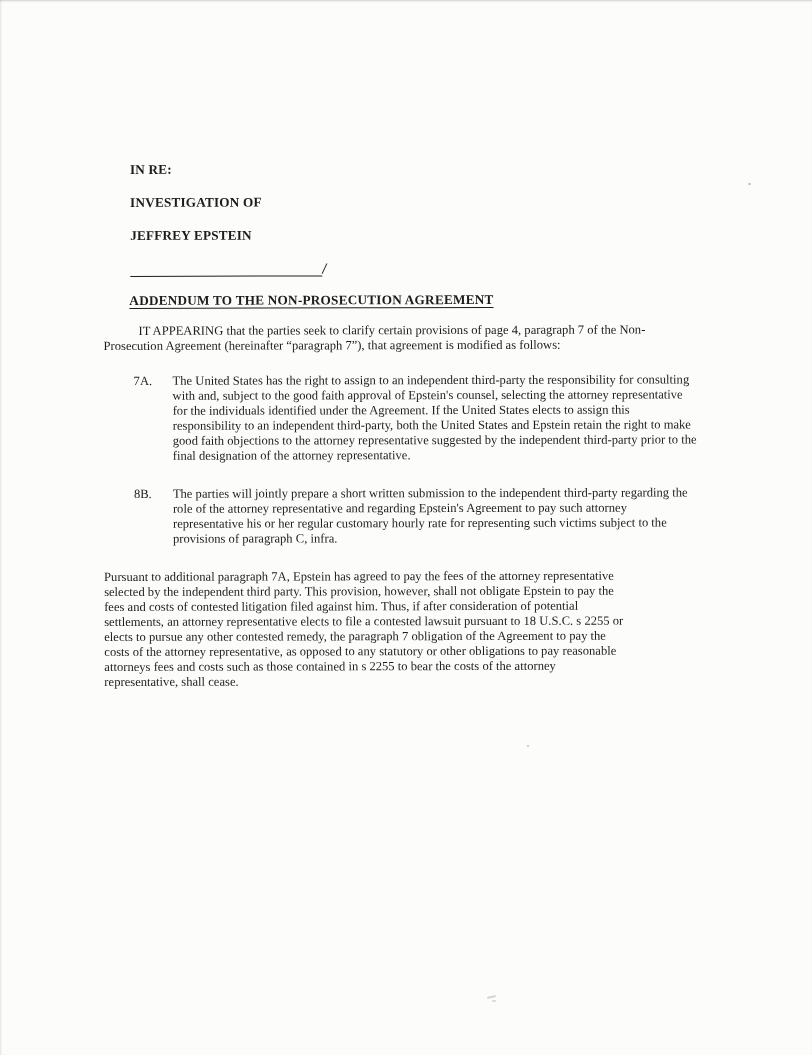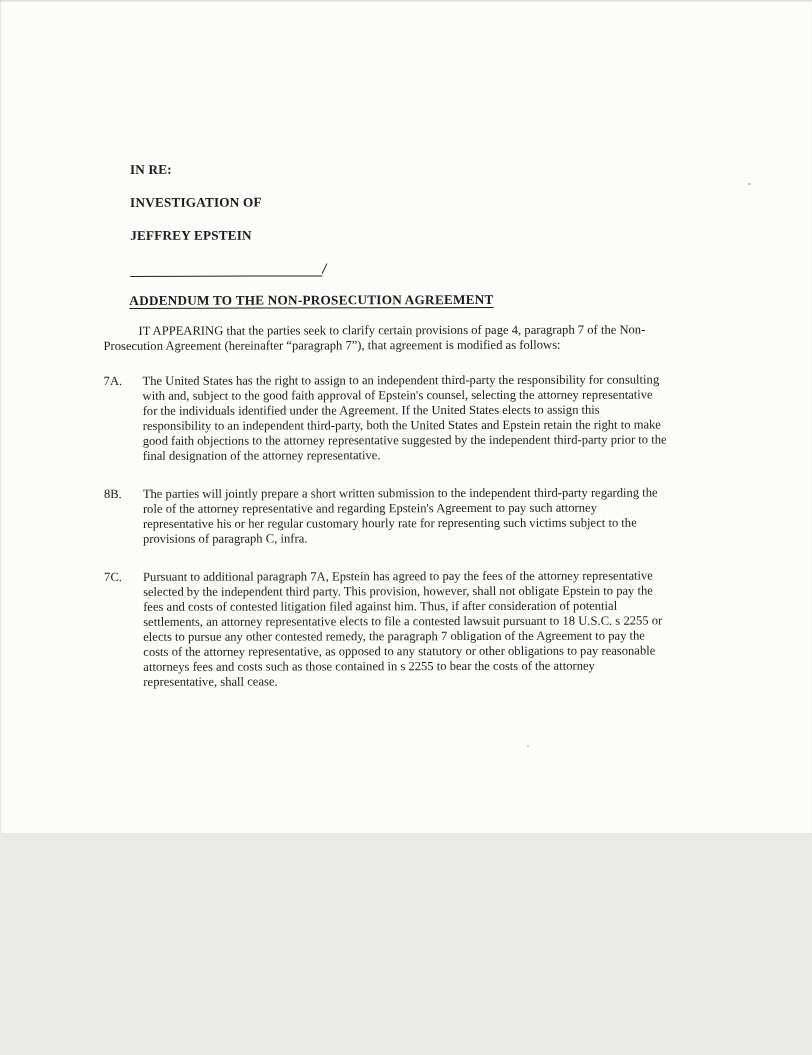--- a/index.html
+++ b/index.html
@@ -3,21 +3,21 @@
 <meta charset="utf-8">
 <style>
   html, body {
     margin: 0;
     padding: 0;
     background: #e9e9e7;
   }
   .page {
     position: relative;
     width: 812px;
-    height: 833px;
+    height: 1055px;
     margin: 0 auto;
     background: #fcfcfa;
     color: #1c1c1c;
     font-family: "Liberation Serif", "DejaVu Serif", serif;
     font-size: 12.6px;
     line-height: 15px;
     overflow: hidden;
     box-shadow: inset 0 2px 3px -2px rgba(0,0,0,0.35), inset 2px 0 3px -2px rgba(0,0,0,0.18);
   }
   .content {
@@ -75,20 +75,21 @@
   }
   .paragraphs {
     margin-top: 20px;
   }
   .para {
     display: flex;
     margin-bottom: 23px;
   }
   .para .num {
     flex: 0 0 39px;
+    margin-left: 30px;
     font-size: 12.6px;
   }
   .para .ptext {
     flex: 0 0 auto;
     width: 524px;
   }
   
   .speck {
     position: absolute;
     background: #8a8a85;
@@ -123,21 +124,20 @@
         <span class="num">7A.</span>
         <span class="ptext">The United States has the right to assign to an independent third-party the responsibility for consulting with and, subject to the good faith approval of Epstein's counsel, selecting the attorney representative for the individuals identified under the Agreement.  If the United States elects to assign this responsibility to an independent third-party, both the United States and Epstein retain the right to make good faith objections to the attorney representative suggested by the independent third-party prior to the final designation of the attorney representative.</span>
       </div>
 
       <div class="para">
         <span class="num">8B.</span>
         <span class="ptext">The parties will jointly prepare a short written submission to the independent third-party regarding the role of the attorney representative and regarding Epstein's Agreement to pay such attorney representative his or her regular customary hourly rate for representing such victims subject to the provisions of paragraph C, infra.</span>
       </div>
 
       <div class="para">
-        <span class="num">7C.</span>
         <span class="ptext">Pursuant to additional paragraph 7A, Epstein has agreed to pay the fees of the attorney representative selected by the independent third party. This provision, however, shall not obligate Epstein to pay the fees and costs of contested litigation filed against him. Thus, if after consideration of potential settlements, an attorney representative elects to file a contested lawsuit pursuant to 18 U.S.C. s 2255 or elects to pursue any other contested remedy, the paragraph 7 obligation of the Agreement to pay the costs of the attorney representative, as opposed to any statutory or other obligations to pay reasonable attorneys fees and costs such as those contained in s 2255 to bear the costs of the attorney representative, shall cease.</span>
       </div>
 
     </div>
 
   </div>
 
   <div class="speck speck-1"></div>
   <div class="speck speck-2"></div>
   <div class="speck speck-3"></div>

